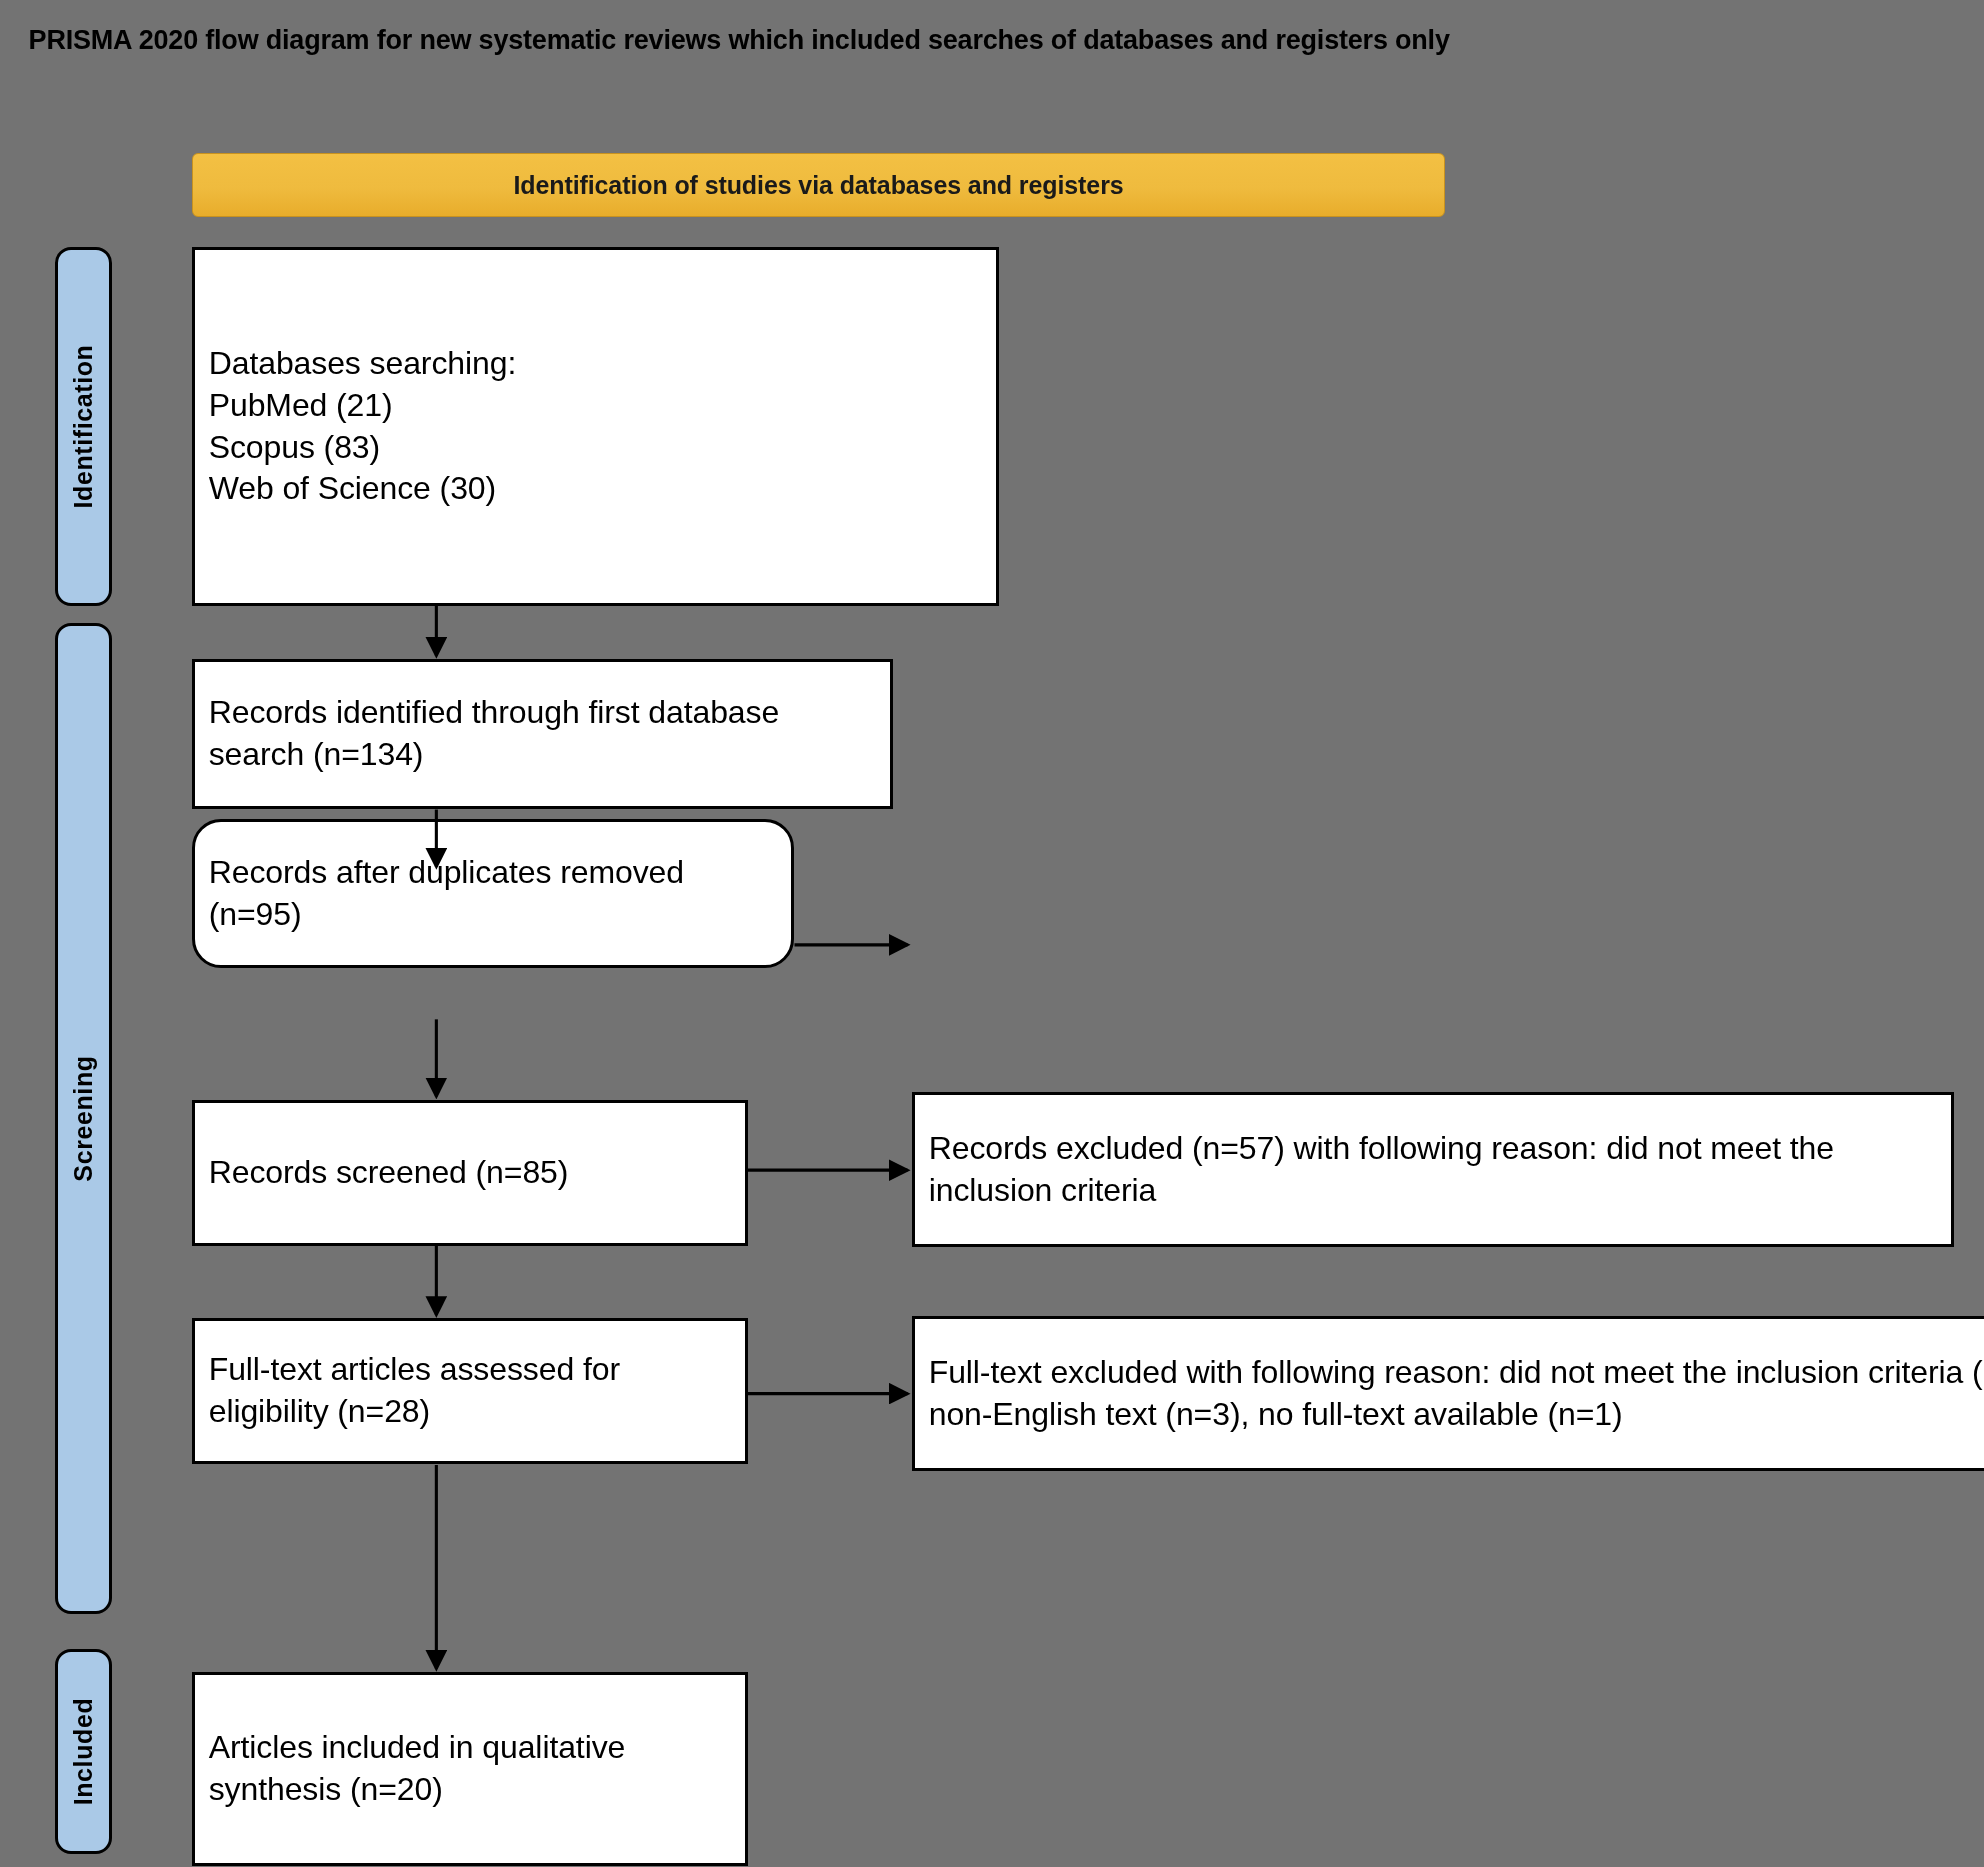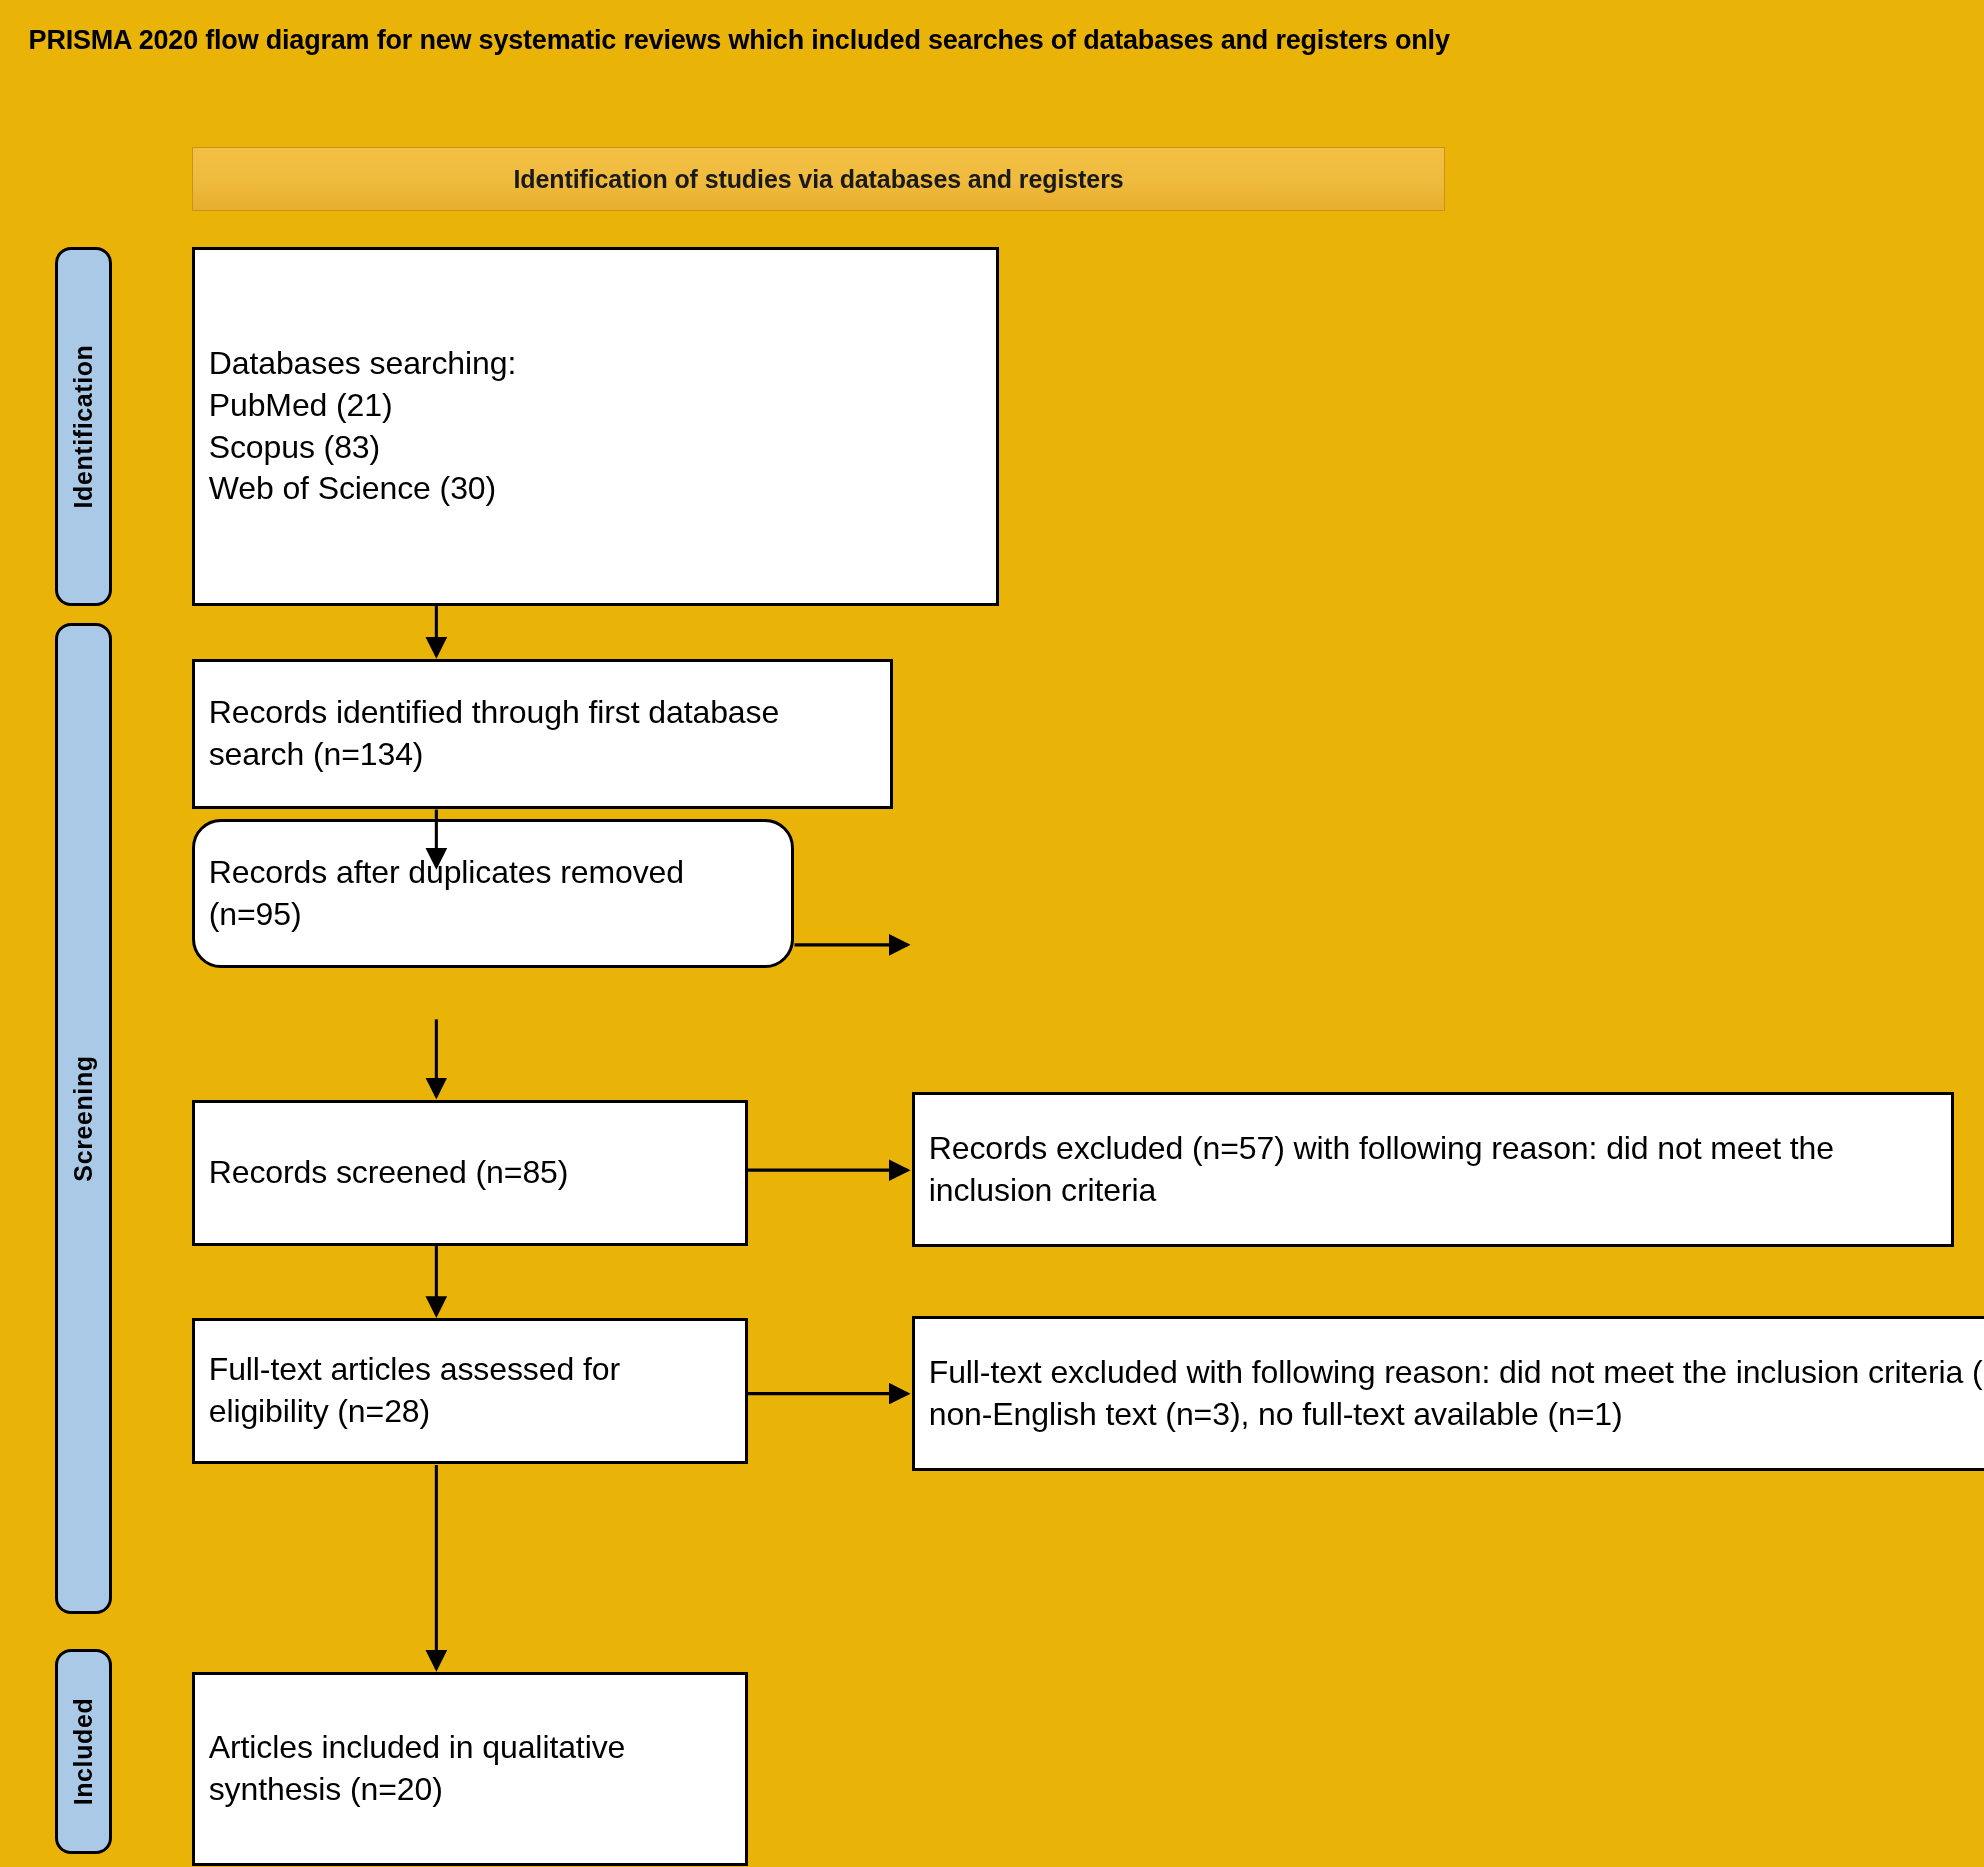--- a/index.html
+++ b/index.html
@@ -8,21 +8,21 @@
     background: #ffffff;
   }
   body {
     font-family: "Liberation Sans", sans-serif;
     color: #000000;
   }
   #stage {
     position: relative;
     width: 1985px;
     height: 1868px;
-    background: #eab308;
+    background: #737373;
     overflow: hidden;
     text-decoration: underline;
   }
 
   
   .diagram-title {
     position: absolute;
     left: 28.6px;
     top: 23.6px;
     width: 1924px;
@@ -30,26 +30,26 @@
     font-weight: bold;
     letter-spacing: -0.2px;
     line-height: 1.2;
     white-space: nowrap;
   }
 
   
   .phase-banner {
     position: absolute;
     left: 192px;
-    top: 147px;
+    top: 153px;
     width: 1253px;
     height: 64px;
     background: linear-gradient(180deg, #f3c043 0%, #efbb3e 55%, #e8ad2b 100%);
     border: 1.9px solid #c8921f;
-    border-radius: 0;
+    border-radius: 6px;
     box-sizing: border-box;
     display: flex;
     align-items: center;
     justify-content: center;
   }
   .phase-banner-label {
     font-size: 25px;
     font-weight: bold;
     color: #1a1a1a;
     letter-spacing: -0.1px;

